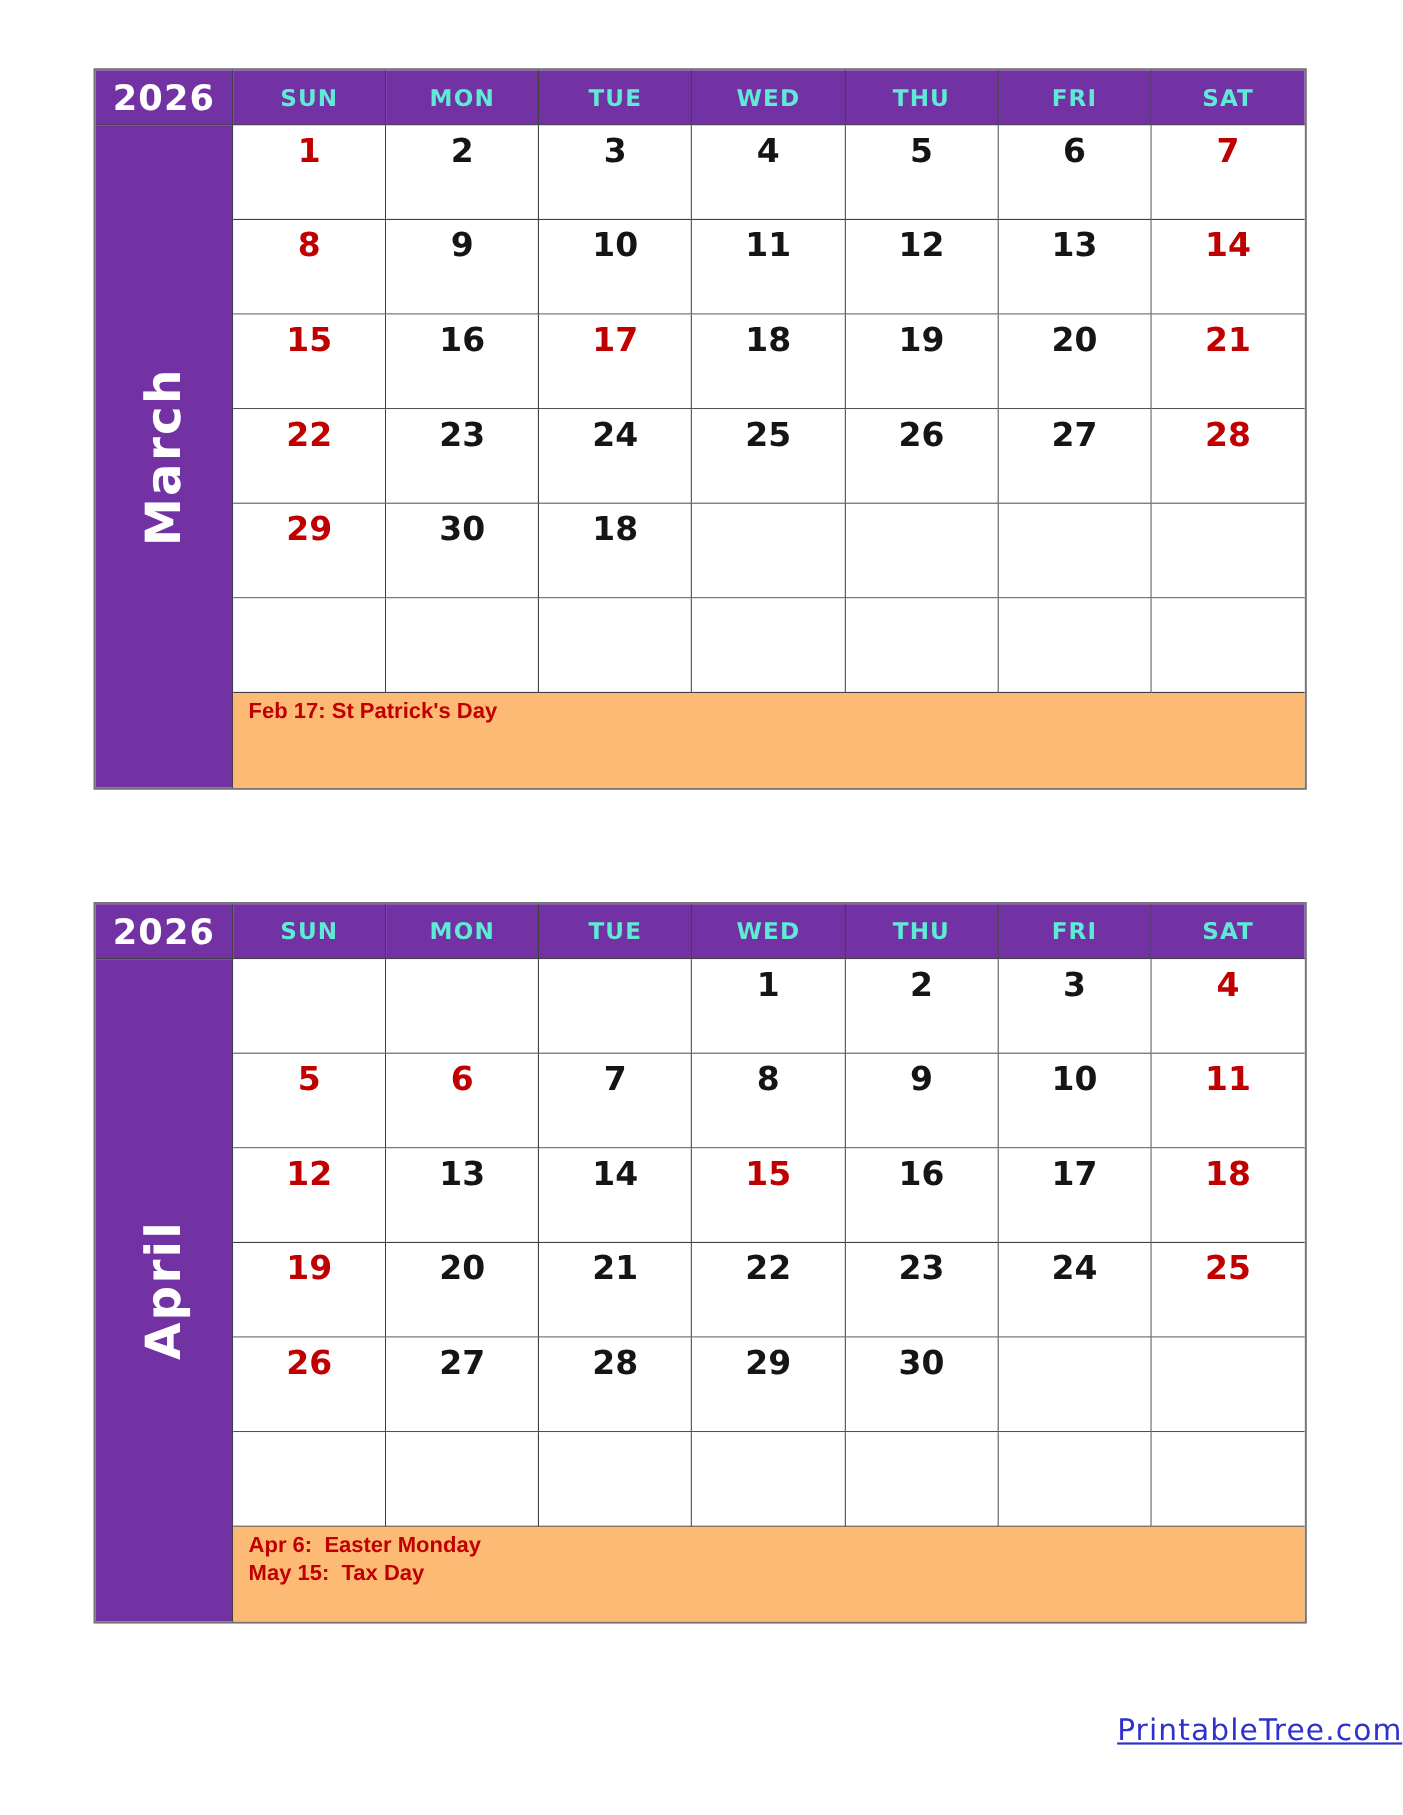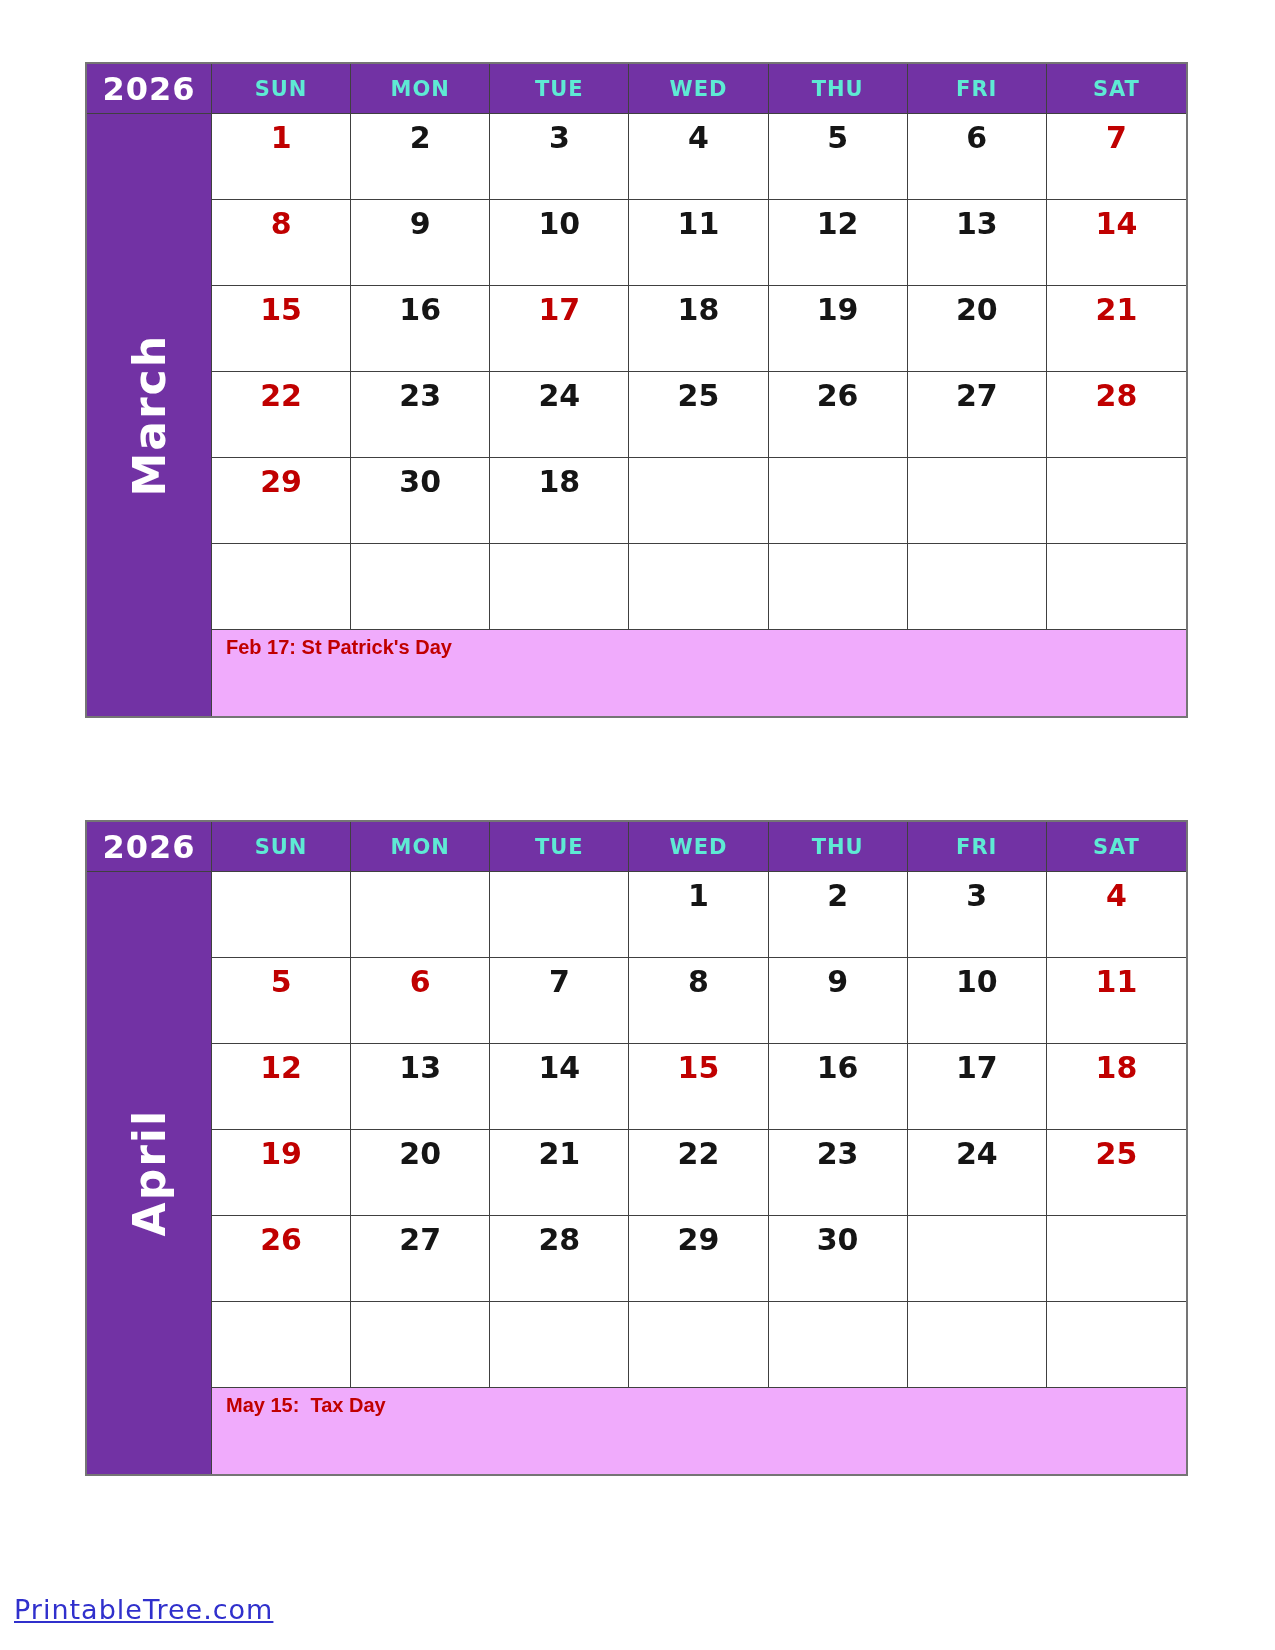--- a/index.html
+++ b/index.html
@@ -76,36 +76,36 @@
     display:flex;justify-content:center;align-items:flex-start;
     padding-top:6px;
     font-size:30px;font-weight:bold;
     color:var(--date-black);
   }
   .date-cell.last{border-right:none;}
   .date-cell.red{color:var(--red);}
   .holiday-cell{
     grid-column:2 / span 7;
     grid-row:8;
-    background:#f0abfc;
+    background:#fdba74;
     padding:5px 0 0 14px;
   }
   .holiday-line{
     color:var(--red);
     font-family:"Liberation Sans", sans-serif;
     font-weight:bold;
     font-size:20px;
     line-height:25px;
     white-space:pre;
   }
   .footer{
     position:absolute;
     left:0;right:0;
-    top:1594px;
-    text-align:left;
+    top:1558px;
+    text-align:right;
     padding-left:14px;
   }
   .footer a{
     color:var(--link);
     font-size:27px;
     font-weight:normal;
     letter-spacing:1px;
     text-decoration:underline;
     cursor:pointer;
   }
@@ -227,20 +227,21 @@
       <div class="date-cell"></div>
       <div class="date-cell last"></div>
       <div class="date-cell"></div>
       <div class="date-cell"></div>
       <div class="date-cell"></div>
       <div class="date-cell"></div>
       <div class="date-cell"></div>
       <div class="date-cell"></div>
       <div class="date-cell last"></div>
       <div class="holiday-cell">
+        <div class="holiday-line">Apr 6:  Easter Monday</div>
         <div class="holiday-line">May 15:  Tax Day</div>
       </div>
   </div>
 </section>
 
 <div class="footer">
   <a>PrintableTree.com</a>
 </div>
 
 </body></html>

